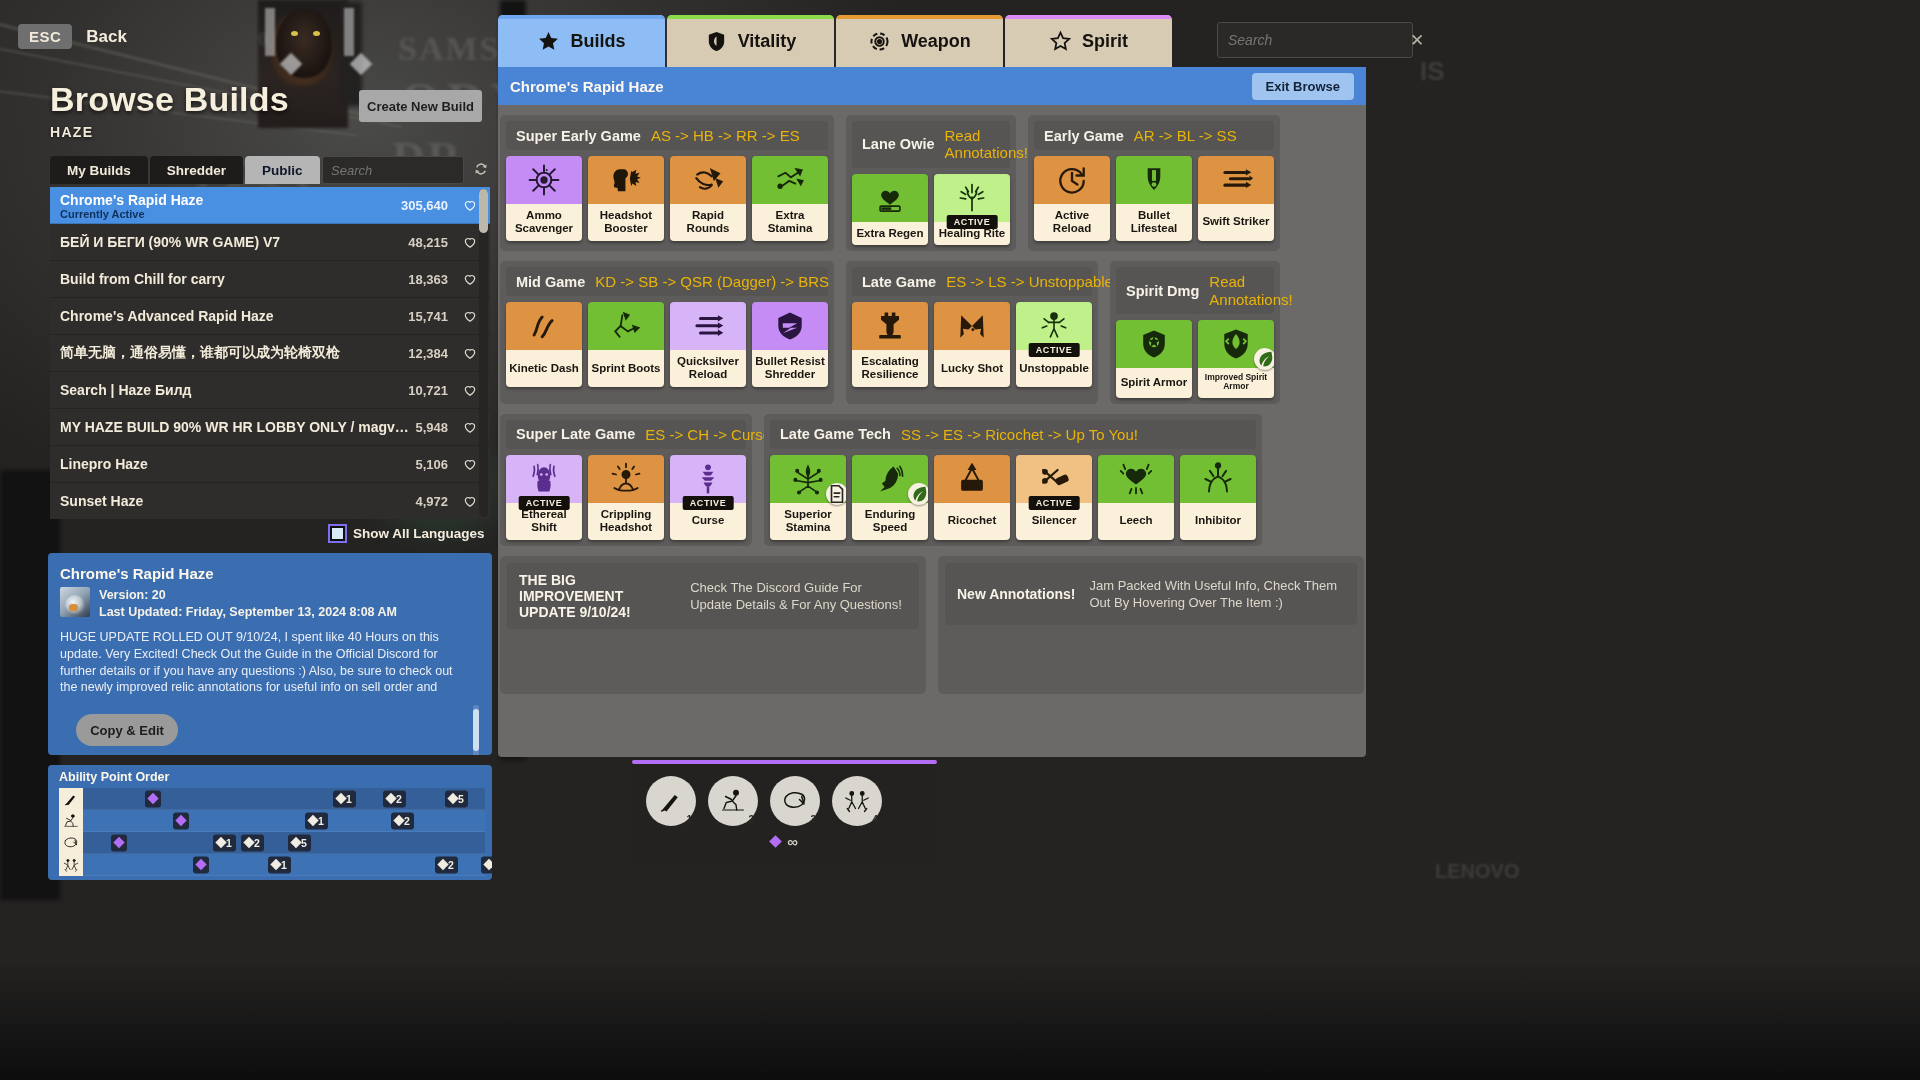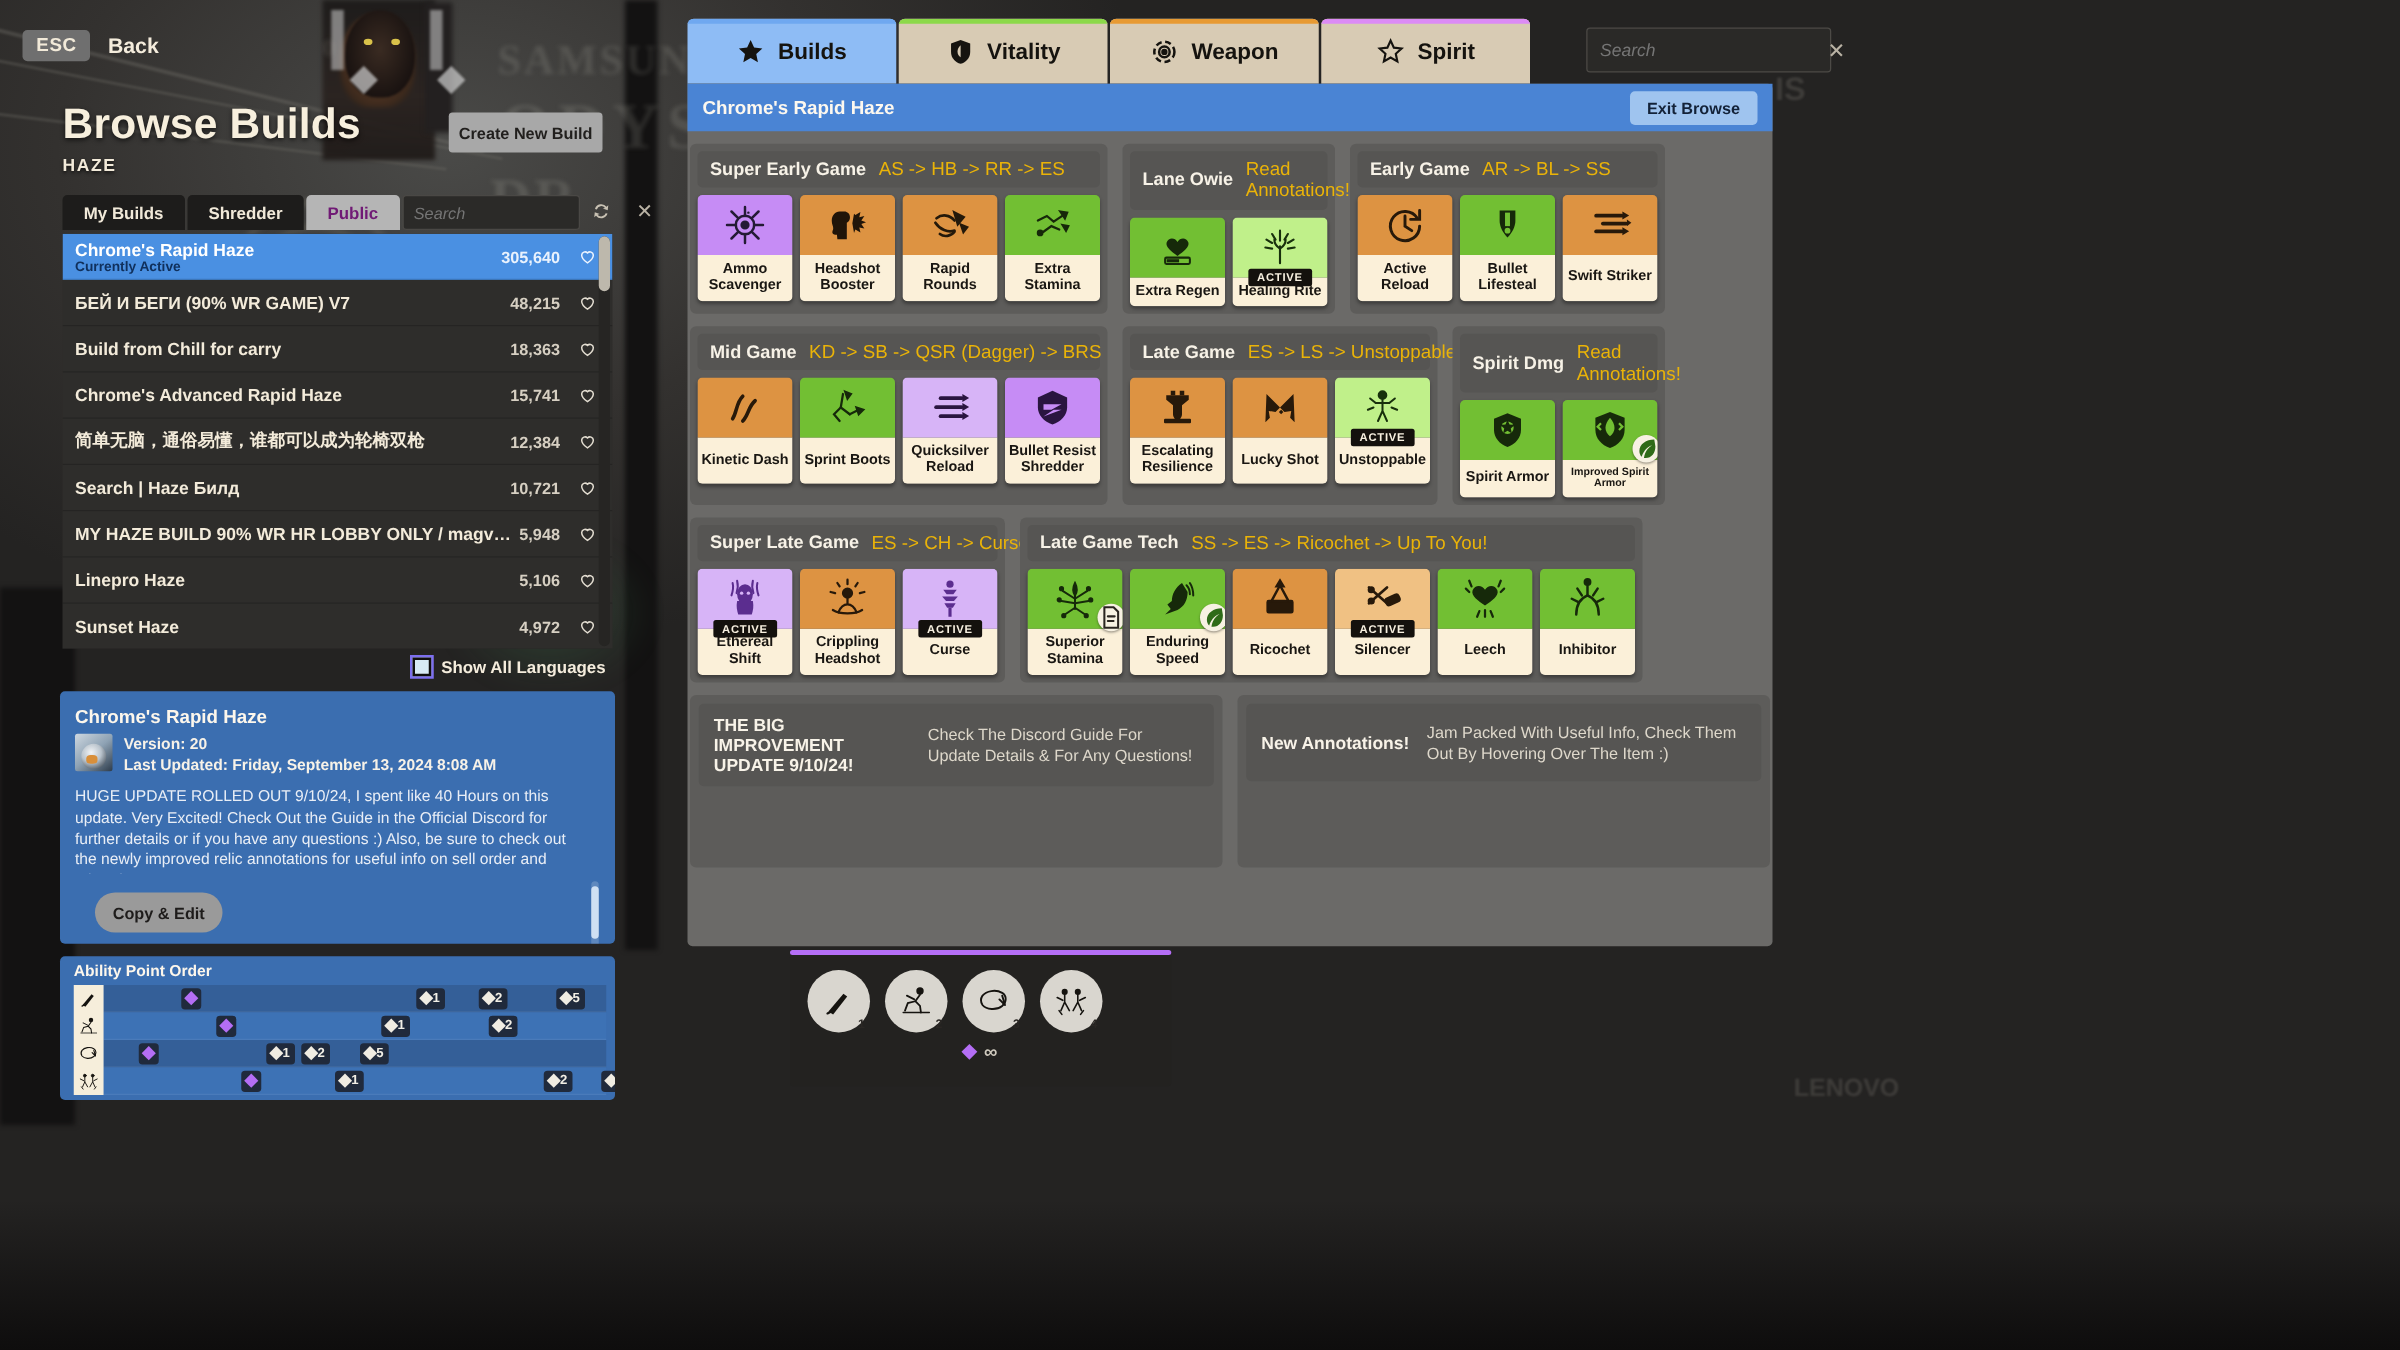--- a/index.html
+++ b/index.html
@@ -102,21 +102,21 @@
     z-index:20; cursor:pointer;
   }
 
   
   .list-tabs { position:absolute; left:50px; top:156px; display:flex; align-items:flex-start; z-index:20;}
   .ltab {
     height:28px; padding:0 17px; display:flex; align-items:center; justify-content:center;
     background:#1d1c1b; color:#f1e9d9; font-size:13.5px; font-weight:bold;
     border-radius:4px 4px 0 0; margin-right:2px; cursor:pointer;
   }
-  .ltab.active { background:#b5b5b5; color:#701a75; }
+  .ltab.active { background:#b5b5b5; color:#0f172a; }
   .list-search {
     position:absolute; left:322px; top:156px; width:142px; height:28px;
     background:#2b2a28; border:1px solid #4a4845; border-radius:3px;
     display:flex; align-items:center; padding:0 8px; z-index:20;
   }
   .list-search input {
     flex:1; background:transparent; border:none; outline:none;
     color:#c9c2b4; font-size:13px; font-style:italic; font-family:"Liberation Sans",sans-serif;
   }
   .list-search .x { color:#b9b2a4; font-size:16px; cursor:pointer; line-height:1; }
@@ -224,21 +224,21 @@
     height:17px; background:#202a3c; border-radius:3px;
     display:flex; align-items:center; gap:1px; padding:0 4px;
     color:#f2efe6; font-size:10.5px; font-weight:bold;
   }
   .dia { display:inline-block; width:8px; height:8px; transform:rotate(45deg); }
   .dia.purple { background:#b46ef5; }
   .dia.white { background:#f0ece2; }
 
   
   .build-panel {
-    position:absolute; left:550px; top:15px; width:718px; height:742px;
+    position:absolute; left:498px; top:15px; width:718px; height:742px;
     z-index:25;
   }
   .panel-tabs { position:absolute; left:0; top:0; display:flex; gap:2px; }
   .ptab {
     width:167px; height:52px; background:#d8cbb4; color:#15130f;
     display:flex; align-items:center; justify-content:center; gap:10px;
     font-size:18px; font-weight:bold; border-radius:5px 5px 0 0; cursor:pointer;
     position:relative; overflow:hidden;
   }
   .ptab .stripe { position:absolute; left:0; top:0; width:100%; height:4px; }

